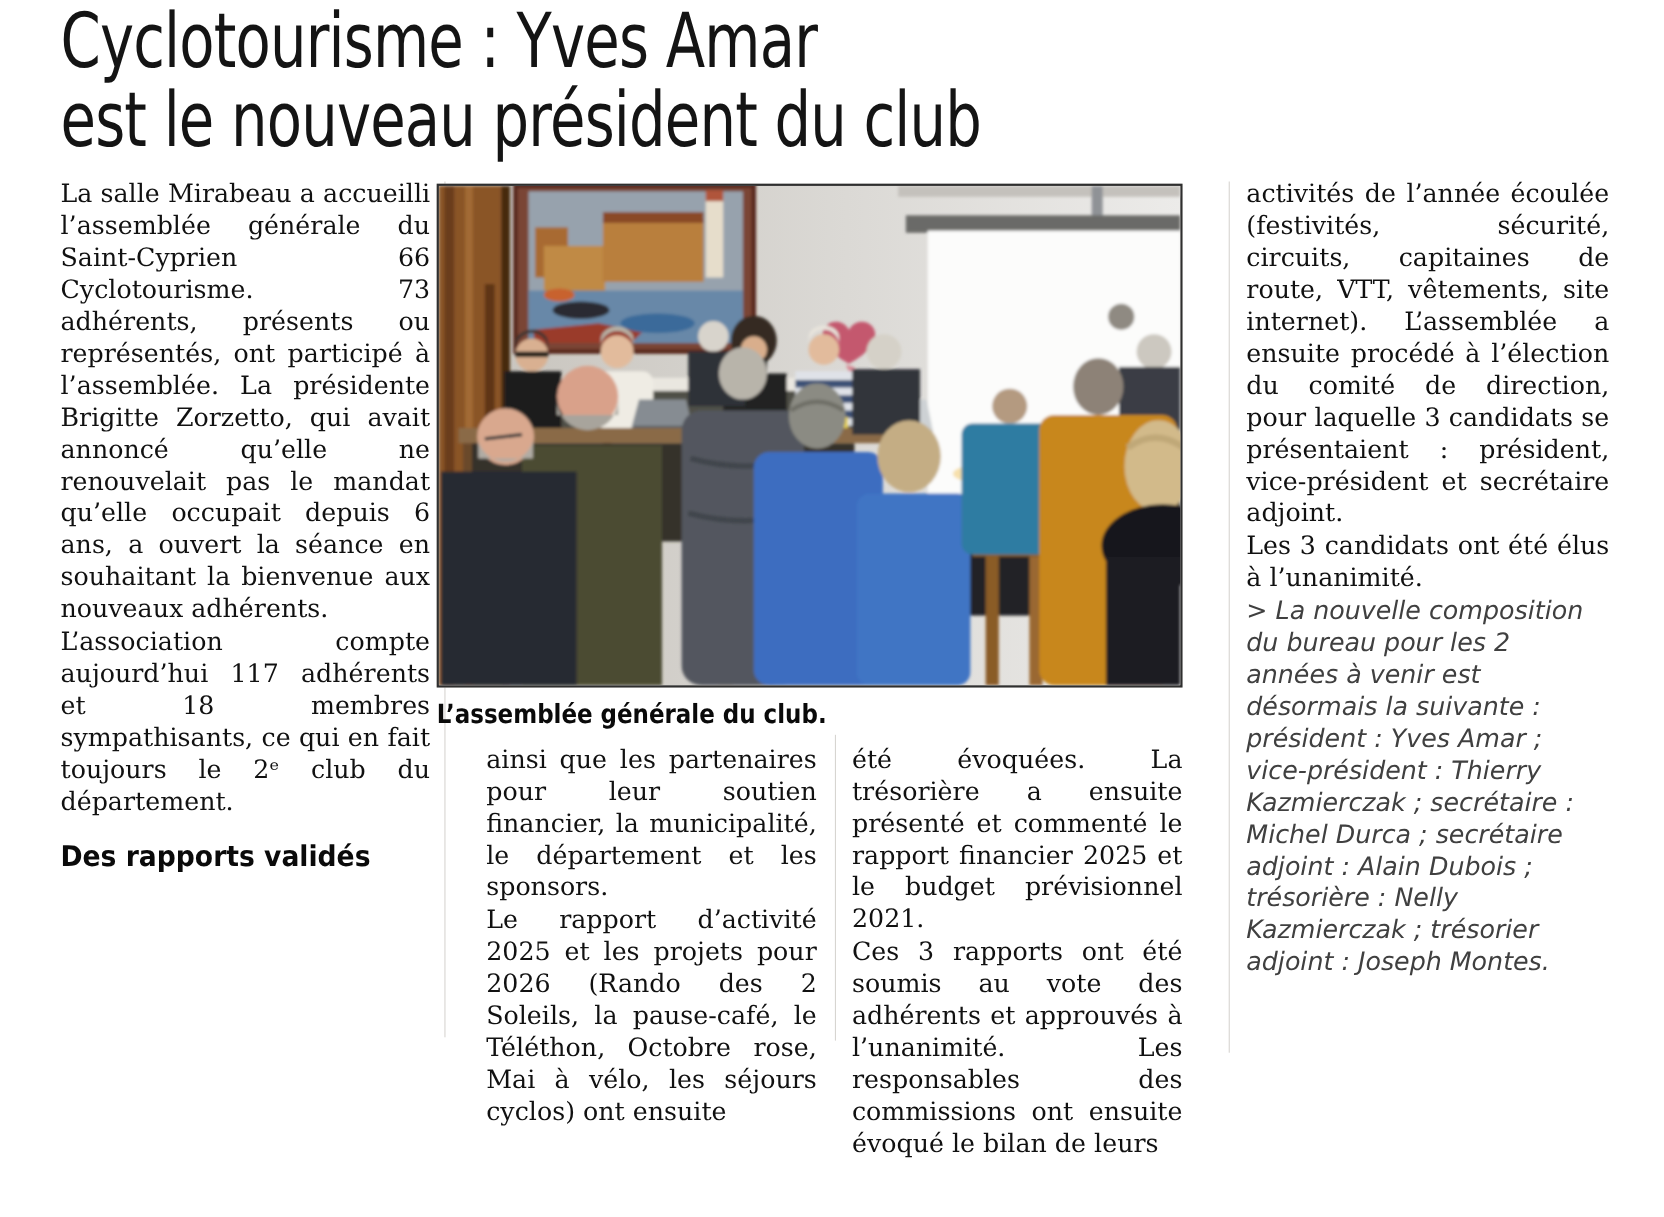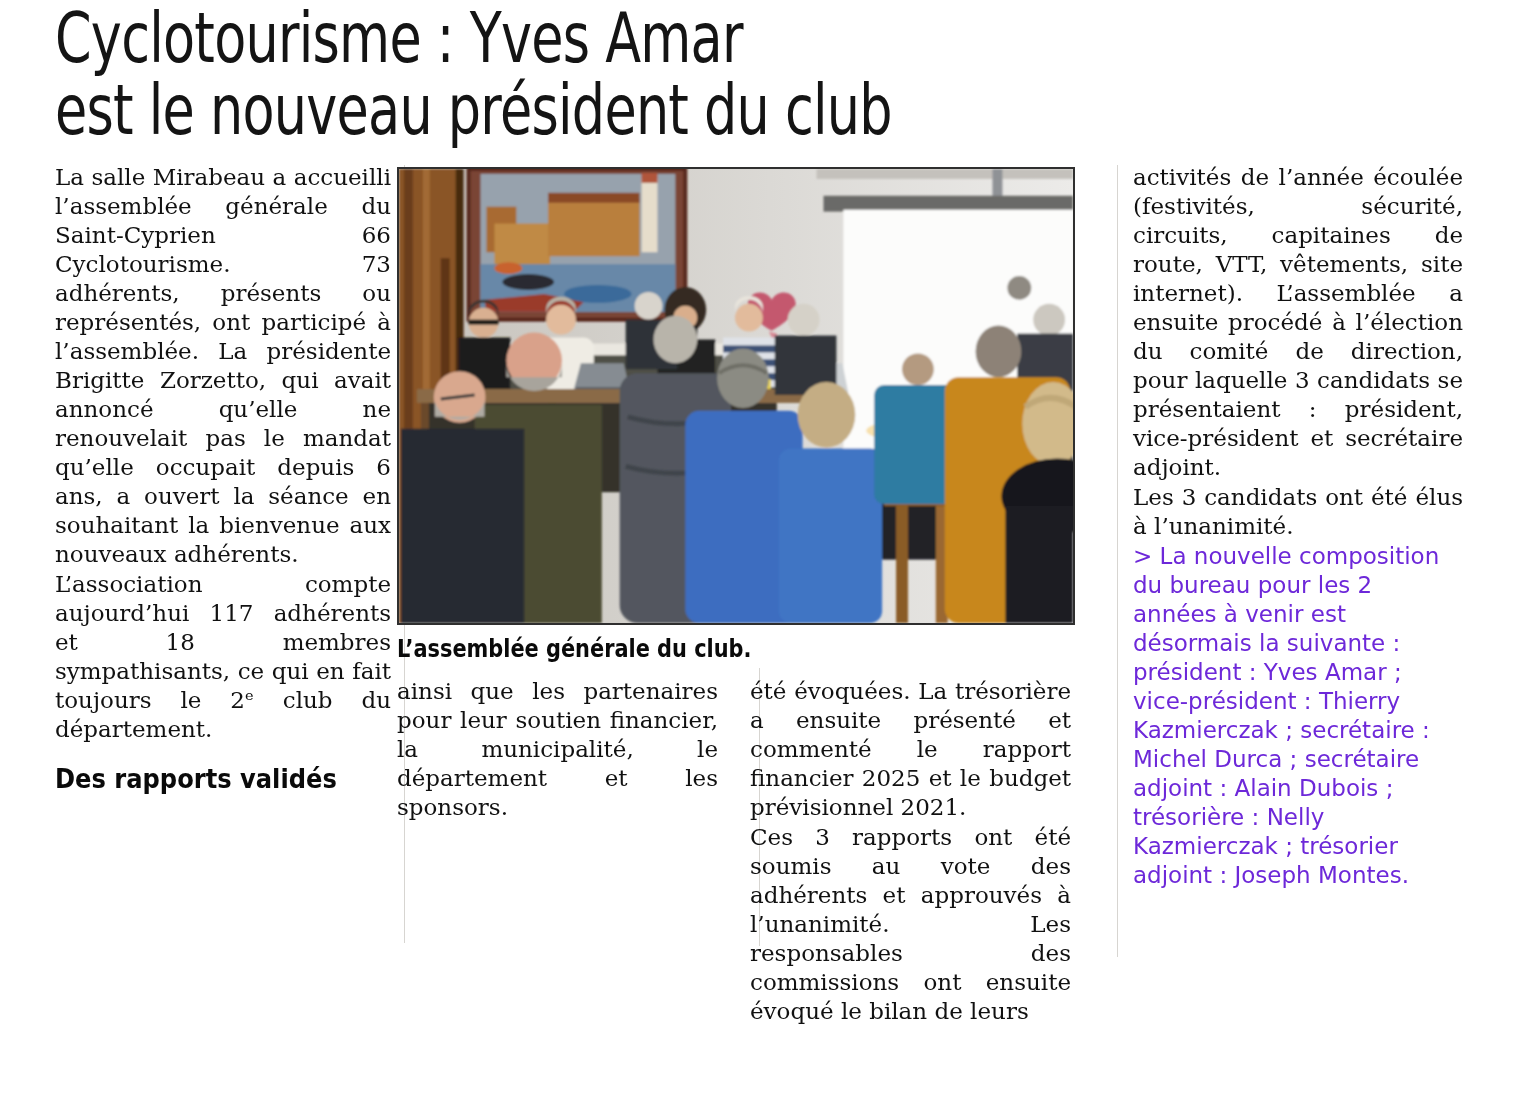--- a/index.html
+++ b/index.html
@@ -40,31 +40,31 @@
   .photo{
     width:674px;height:454px;border:2px solid #2f2f2f;background:#d8d6d2;
   }
   .photo svg{display:block;width:100%;height:100%;}
   .caption{
     margin-top:9px;
     font-family:"DejaVu Sans", sans-serif;font-weight:bold;
     font-size:24px;line-height:30px;color:#0a0a0a;
     transform:scaleX(0.87);transform-origin:0 50%;white-space:nowrap;
   }
-  .cols23{display:flex;gap:32px;margin-top:13px;}
+  .cols23{display:flex;gap:32px;margin-top:13px;margin-left:45px;}
   .cols23 .tcol{
     width:321px;font-size:23px;line-height:29px;text-align:justify;color:#111111;
   }
   .cols23 .tcol p{margin:0 0 1px 0;}
 
   
   .note{
     margin-top:14px;
-    font-family:"DejaVu Sans", sans-serif;
-    font-size:23px;line-height:29px;color:#6d28d9;text-align:left;
+    font-family:"DejaVu Sans", sans-serif;font-style:italic;
+    font-size:23px;line-height:29px;color:#404040;text-align:left;
   }
 
   
   .rule{position:absolute;width:1px;background:#d7d5d1;}
   .rule-a{left:404px;top:165px;height:778px;}
   .rule-b{left:759px;top:668px;height:278px;}
   .rule-c{left:1117px;top:165px;height:792px;}
 
   
   .footer{
@@ -219,20 +219,21 @@
           <path d="M630 240 q28 -20 56 4" stroke="#c0a878" stroke-width="6" fill="none"></path>
           <ellipse cx="662" cy="330" rx="56" ry="38" fill="#15151a"></ellipse>
           <rect x="610" y="340" width="68" height="118" fill="#1c1c22"></rect>
         </g>
       </svg>
     </div>
     <div class="caption">L’assemblée générale du club.</div>
     <div class="cols23">
       <div class="tcol">
         <p>ainsi que les partenaires pour leur soutien financier, la municipalité, le département et les sponsors.</p>
+        <p>Le rapport d’activité 2025 et les projets pour 2026 (Rando des 2 Soleils, la pause-café, le Téléthon, Octobre rose, Mai à vélo, les séjours cyclos) ont ensuite</p>
       </div>
       <div class="tcol">
         <p>été évoquées. La trésorière a ensuite présenté et commenté le rapport financier 2025 et le budget prévisionnel 2021.</p>
         <p>Ces 3 rapports ont été soumis au vote des adhérents et approuvés à l’unanimité. Les responsables des commissions ont ensuite évoqué le bilan de leurs</p>
       </div>
     </div>
   </div>
 
   <div class="bodycol col4">
     <p>activités de l’année écoulée (festivités, sécurité, circuits, capitaines de route, VTT, vêtements, site internet). L’assemblée a ensuite procédé à l’élection du comité de direction, pour laquelle 3 candidats se présentaient : président, vice-président et secrétaire adjoint.</p>

